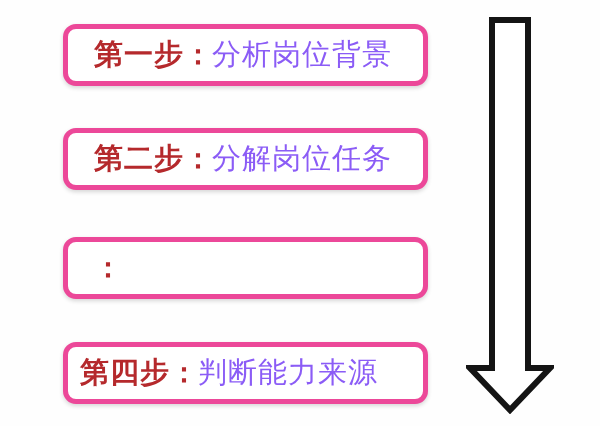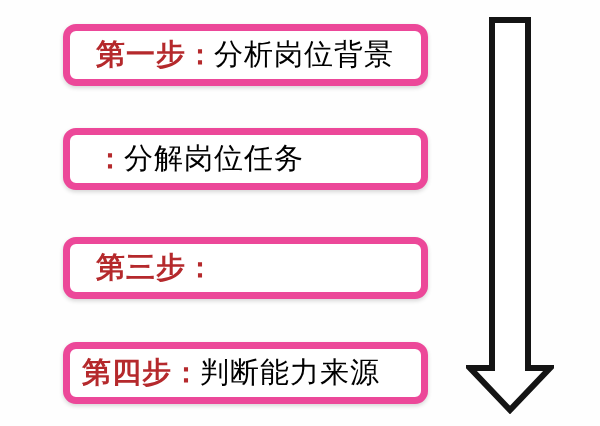--- a/index.html
+++ b/index.html
@@ -21,21 +21,21 @@
     top: 0;
     width: 365px;
     height: 426px;
   }
   .step-box {
     position: absolute;
     left: 0;
     width: 365px;
     height: 62px;
     background: #ffffff;
-    border: 7px solid #ec4899;
+    border: 5px solid #ec4899;
     border-radius: 13px;
     box-shadow: 0 2px 4px rgba(0,0,0,0.16);
     display: flex;
     align-items: center;
     padding-left: 26px;
     box-sizing: border-box;
     white-space: nowrap;
   }
   .step-box.pos1 { top: 24px; }
   .step-box.pos2 { top: 128px; }
@@ -48,21 +48,21 @@
     letter-spacing: 1px;
   }
   .step-sep {
     font-size: 28px;
     font-weight: bold;
     color: #b5292c;
   }
   .step-title {
     font-size: 29px;
     font-weight: 500;
-    color: #000000;
+    color: #8b5cf6;
     letter-spacing: 1px;
   }
   .flow-arrow {
     position: absolute;
     left: 466px;
     top: 12px;
     width: 88px;
     height: 402px;
   }
 </style>
@@ -73,26 +73,26 @@
 
   <div class="steps">
 
     <div class="step-box pos1">
       <span class="step-num">第一步</span>
         <span class="step-sep">：</span>
         <span class="step-title">分析岗位背景</span>
     </div>
 
     <div class="step-box pos2">
+      <span class="step-num">第二步</span>
         <span class="step-sep">：</span>
         <span class="step-title">分解岗位任务</span>
     </div>
 
     <div class="step-box pos3">
-      <span class="step-num">第三步</span>
         <span class="step-sep">：</span>
     </div>
 
     <div class="step-box pos4">
       <span class="step-num">第四步</span>
         <span class="step-sep">：</span>
         <span class="step-title">判断能力来源</span>
     </div>
 
   </div>

